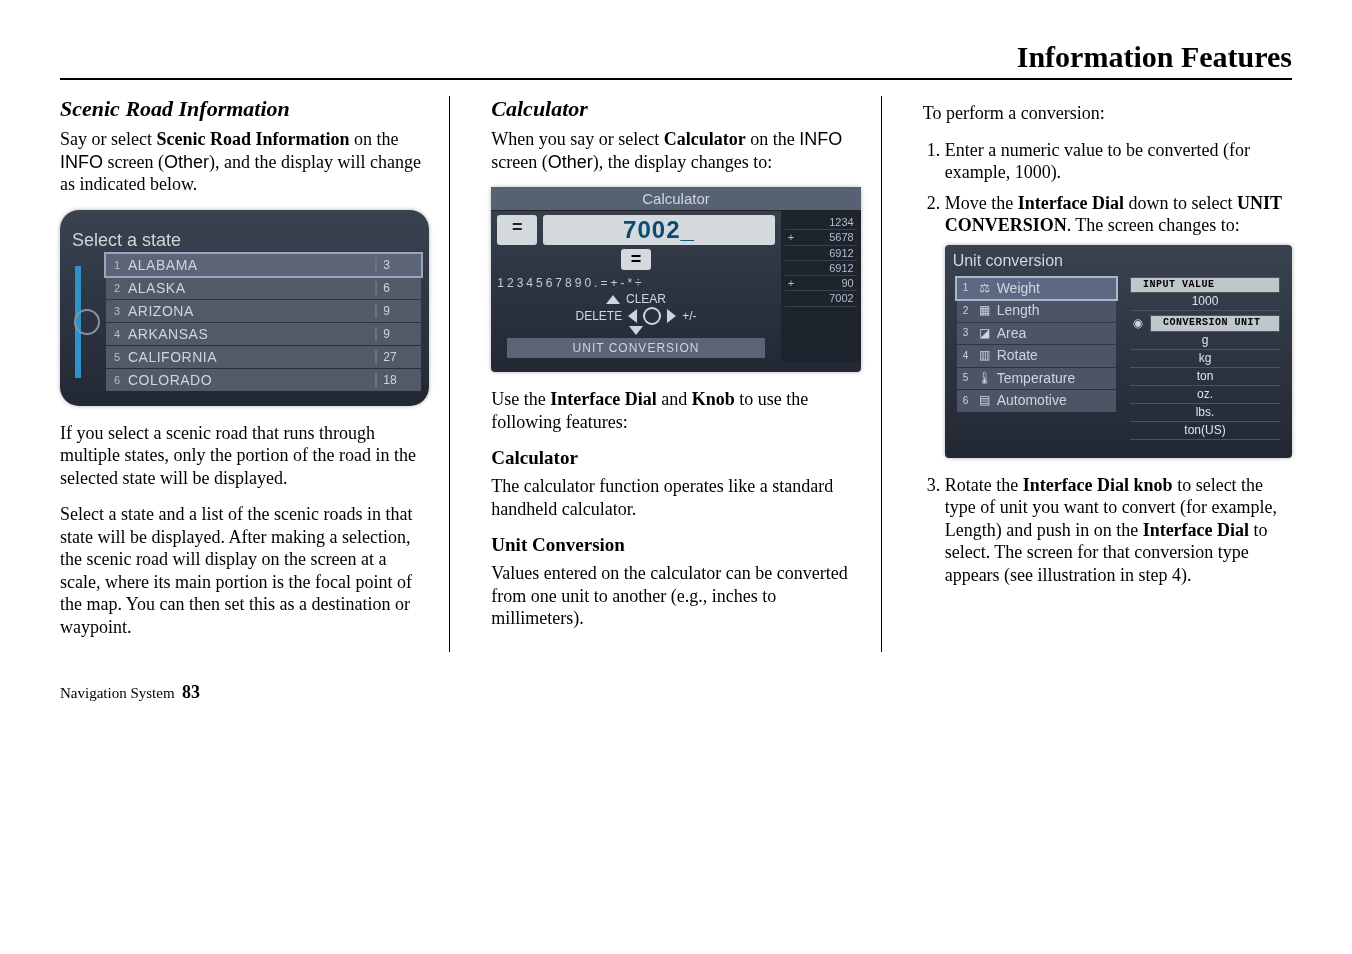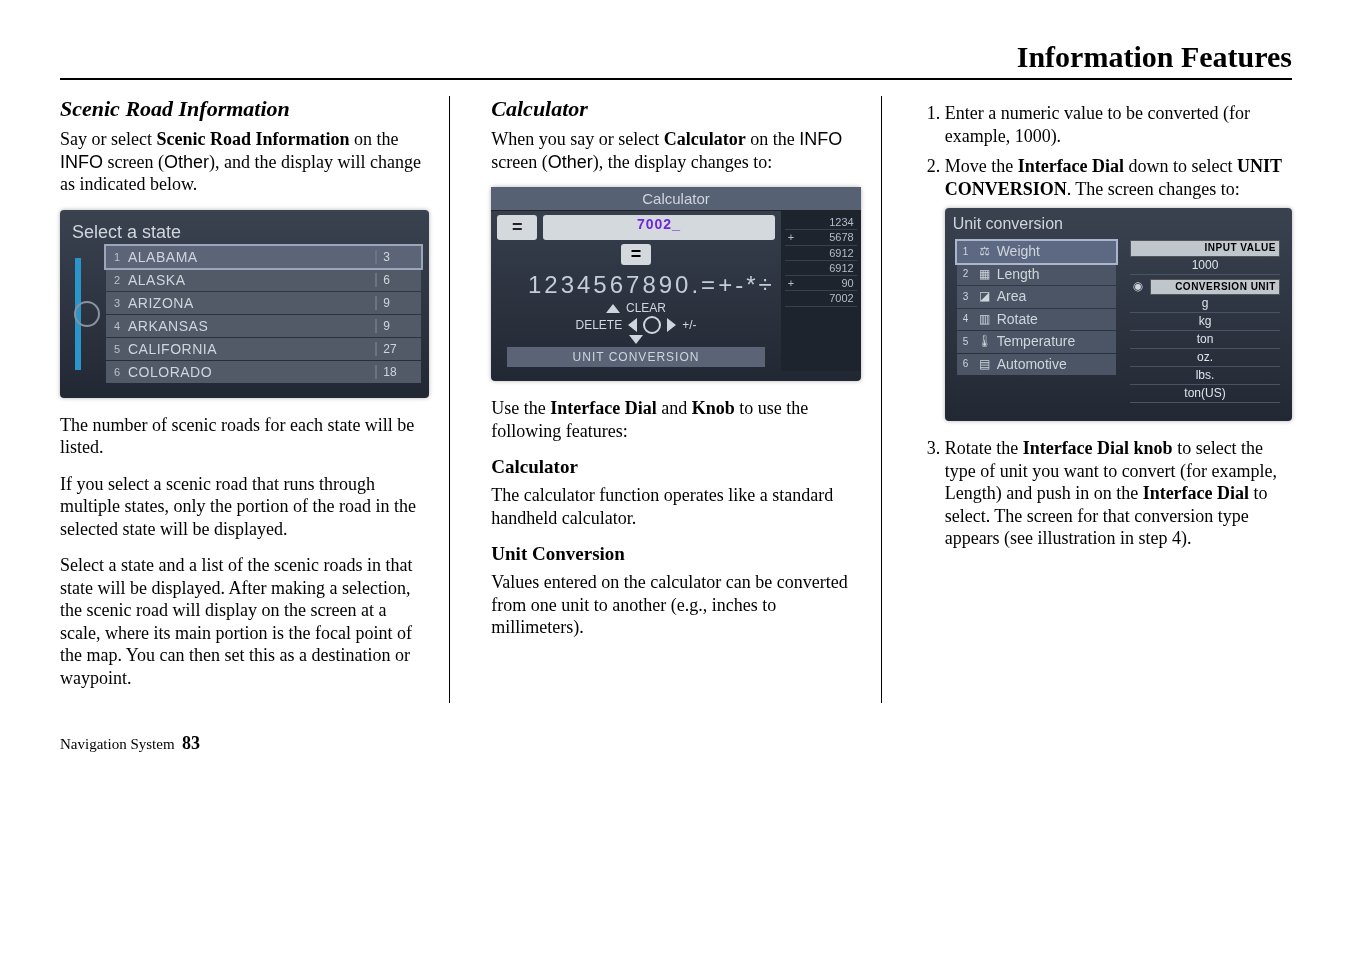--- a/index.html
+++ b/index.html
@@ -12,45 +12,45 @@
 p { margin:6px 0 14px 0; line-height:1.25; }
 b { font-weight:bold; }
 .info-label { font-family:Arial,Helvetica,sans-serif; font-weight:normal; }
 ol { margin:6px 0; padding-left:22px; }
 ol li { margin-bottom:8px; line-height:1.25; }
 .footer { text-align:left; font-size:15px; margin-top:30px; }
 .footer b { font-size:18px; }
 
 
 .scr { background:linear-gradient(#3a4250,#222833); color:#cfd5dc; font-family:Arial,Helvetica,sans-serif; border-radius:4px; margin:8px 0 16px 0; box-shadow:0 0 4px rgba(0,0,0,0.3); }
-.scr1 { padding:10px 8px 14px 8px; }
+.scr1 { padding:18px 8px 14px 8px;border-radius:19px; }
 .scr1-title { font-size:18px; margin:2px 4px 2px 4px; }
 .scr1-table-head { display:flex; font-size:11px; color:#8a94a3; padding:2px 6px 4px 60px; }
 .scr1-table-head span:first-child { flex:1; }
 .scr1-body { display:flex; }
 .scr1-knob { width:38px; display:flex; align-items:center; justify-content:center; }
 .scr1-knob svg { width:28px; height:120px; }
 .scr1-list { flex:1; }
 .scr1-row { display:flex; background:#525a68; margin:1px 0; padding:3px 8px; font-size:14px; align-items:center; }
 .scr1-row .num { width:14px; font-size:11px; color:#b8c0cc; }
 .scr1-row .name { flex:1; letter-spacing:0.5px; }
 .scr1-row .cnt { width:30px; text-align:left; padding-left:6px; border-left:2px solid #6b7485; font-size:12px; }
 .scr1-row.sel { background:#5c6578; outline:2px solid #9aa6bb; }
 
 
 .scr2 { padding:0 0 10px 0; }
 .scr2-title { text-align:center; background:#566174; padding:3px 0; font-size:15px; border-bottom:1px solid #222; }
 .scr2-main { display:flex; }
 .scr2-left { flex:1; padding:4px 6px; }
 .scr2-disp { display:flex; margin-bottom:4px; }
 .scr2-eq { background:#d4d9dd; color:#222; width:40px; text-align:center; font-size:18px; font-weight:bold; padding:2px 0; margin-right:6px; border-radius:3px; }
-.scr2-val { flex:1; background:#d4d9dd; color:#6d28d9; font-size:14px; font-weight:bold; text-align:center; padding:1px 0; border-radius:3px; letter-spacing:1px; }
+.scr2-val { flex:1; background:#d4d9dd; color:#0c4a6e; font-size:24px; font-weight:bold; text-align:center; padding:1px 0; border-radius:3px; letter-spacing:1px; }
 .scr2-eq2 { text-align:center; margin:3px 0; }
 .scr2-eq2 span { display:inline-block; background:#d4d9dd; color:#000; font-weight:bold; padding:0 10px; border-radius:3px; font-size:18px; }
-.scr2-keys { text-align:right; color:#c3ccd8; font-size:24px; letter-spacing:3px; margin-top:6px; }
+.scr2-keys { text-align:left; color:#c3ccd8; font-size:12px; letter-spacing:3px; margin-top:6px; }
 .scr2-nav { text-align:center; font-size:12px; color:#d0d7df; margin-top:2px; }
 .scr2-nav-row { display:flex; justify-content:center; gap:6px; align-items:center; margin:1px 0; }
 .tri { display:inline-block; width:0; height:0; }
 .tri-u { border-left:7px solid transparent; border-right:7px solid transparent; border-bottom:9px solid #cfd5dc; }
 .tri-d { border-left:7px solid transparent; border-right:7px solid transparent; border-top:9px solid #cfd5dc; }
 .tri-l { border-top:7px solid transparent; border-bottom:7px solid transparent; border-right:9px solid #cfd5dc; }
 .tri-r { border-top:7px solid transparent; border-bottom:7px solid transparent; border-left:9px solid #cfd5dc; }
 .scr2-unit { background:#5a6476; text-align:center; font-size:12px; padding:3px 0; margin:3px 10px 0 10px; letter-spacing:1px; }
 .scr2-right { width:72px; background:#1e242e; font-size:11px; padding:4px; line-height:1.3; color:#b3bcc9; text-align:right; }
 .scr2-right div { border-bottom:1px solid #3a414d; padding:0 3px; }
@@ -60,21 +60,21 @@
 
 .scr3 { padding:4px 6px 18px 6px; }
 .scr3-title { font-size:16px; margin:2px 2px 6px 2px; color:#cfd5dc; }
 .scr3-body { display:flex; gap:14px; padding:0 6px; }
 .scr3-list { flex:1; }
 .scr3-item { background:#4c5566; margin:1px 0; padding:2px 6px; font-size:14px; display:flex; align-items:center; gap:4px; }
 .scr3-item.sel { background:#5d6982; outline:2px solid #aab6cc; }
 .scr3-item .n { font-size:10px; width:10px; }
 .scr3-item .ic { width:16px; height:14px; display:inline-flex; align-items:center; justify-content:center; font-size:12px; }
 .scr3-right { width:150px; }
-.scr3-boxlabel { background:#c0c7cc; color:#000; font-size:10px; text-align:right; padding:1px 3px; border:1px solid #555; font-weight:bold; letter-spacing:0.5px; }
+.scr3-boxlabel { background:#c0c7cc; color:#000; font-size:10px; text-align:left; padding:1px 12px; border:1px solid #555; font-weight:bold; letter-spacing:0.5px;font-family:Liberation Mono, monospace; }
 .scr3-boxval { text-align:center; font-size:12px; color:#dfe4ea; padding:1px 0; border-bottom:1px solid #4a5361; }
 .scr3-cu-label { display:flex; align-items:center; gap:4px; margin-top:4px; }
 .scr3-cu-label span.icon { width:16px; text-align:center; font-size:12px; color:#cfd5dc; }
 </style>
 </head>
 <body>
 
 <div class="page-header">Information Features</div>
 
 <div class="columns">
@@ -122,21 +122,20 @@
             </div>
             <div class="scr1-row">
               <span class="num">6</span>
               <span class="name">COLORADO</span>
               <span class="cnt">18</span>
             </div>
           </div>
     </div>
   </div>
 
-  <p>The number of scenic roads for each state will be listed.</p>
   <p>If you select a scenic road that runs through multiple states, only the portion of the road in the selected state will be displayed.</p>
   <p>Select a state and a list of the scenic roads in that state will be displayed. After making a selection, the scenic road will display on the screen at a scale, where its main portion is the focal point of the map. You can then set this as a destination or waypoint.</p>
 </div>
 
 <div class="col col-sep">
   <div class="subhead">Calculator</div>
   <p>
     <span>When you say or select </span><b>Calculator</b><span> on the </span><span class="info-label">INFO</span><span> screen (</span><span class="info-label">Other</span><span>), the display changes to:</span>
   </p>
 
@@ -182,20 +181,21 @@
   <p>
     <span>Use the </span><b>Interface Dial</b><span> and </span><b>Knob</b><span> to use the following features:</span>
   </p>
   <div class="sub2">Calculator</div>
   <p>The calculator function operates like a standard handheld calculator.</p>
   <div class="sub2">Unit Conversion</div>
   <p>Values entered on the calculator can be converted from one unit to another (e.g., inches to millimeters).</p>
 </div>
 
 <div class="col">
+  <p>To perform a conversion:</p>
   <ol>
     <li>Enter a numeric value to be converted (for example, 1000).</li>
     <li>
       <span>Move the </span><b>Interface Dial</b><span> down to select </span><b>UNIT CONVERSION</b><span>. The screen changes to:</span>
 
       <div class="scr scr3">
         <div class="scr3-title">Unit conversion</div>
         <div class="scr3-body">
           <div class="scr3-list" id="uc-list">
                 <div class="scr3-item sel">

